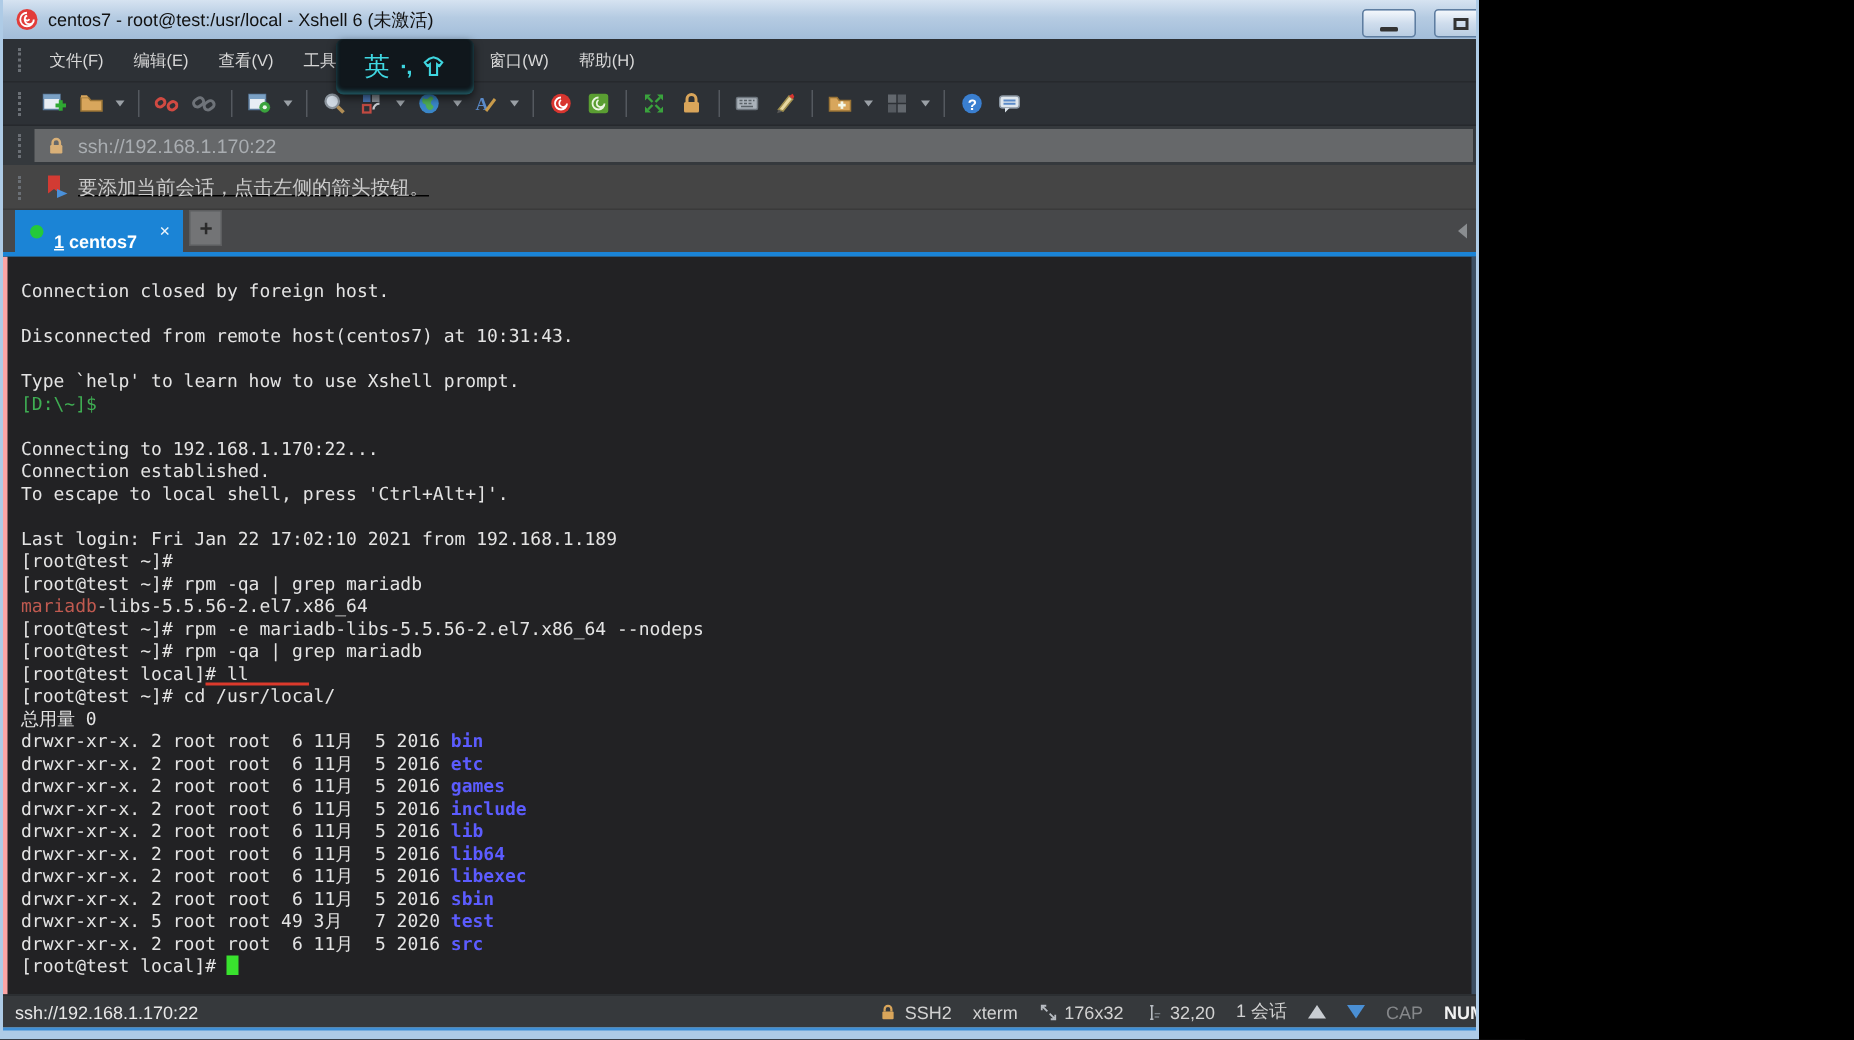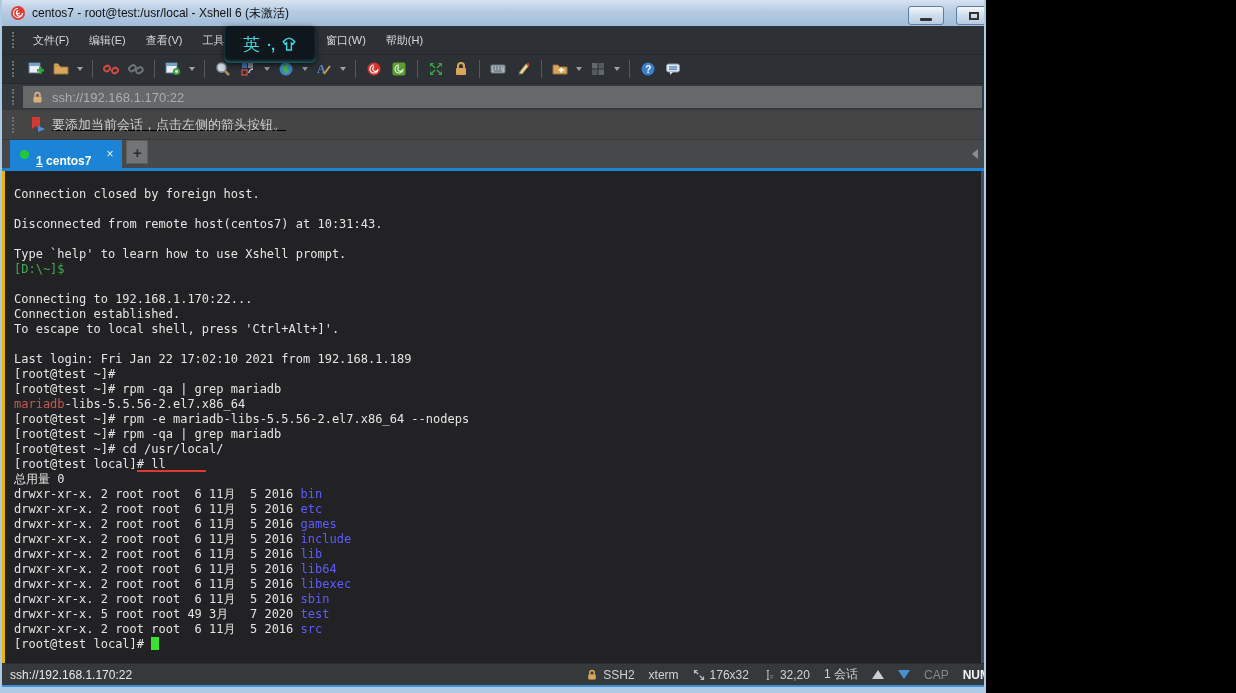--- a/index.html
+++ b/index.html
@@ -55,27 +55,27 @@
   .tab-dot { width:9px; height:9px; border-radius:50%; background:#24c93a; }
   .tab-label { color:#fff; font-size:12px; font-weight:bold;margin-top:14px; }
   .tab-label u { text-decoration:underline; }
   .tab-close { color:#eaf4fb; font-size:12px; padding-left:8px; }
   .tab-new { width:22px; height:24px; background:#737476; color:#2b2b2b; font-size:15px; font-weight:bold; text-align:center;
              line-height:23px; margin-left:4px; border:1px solid #5d5e60; }
   .tab-scroll { position:absolute; right:6px; top:9px; width:0; height:0; border-top:5px solid transparent;
                 border-bottom:5px solid transparent; border-right:6px solid #8a8d90; }
 
   
-  .terminal { flex:1 1 auto; background:#222224; border-left:3px solid #eab308; border-right:3px solid #3c4f63;
+  .terminal { flex:1 1 auto; background:#222224; border-left:3px solid #fca5a5; border-right:3px solid #3c4f63;
               padding:16px 0 0 9px; overflow:hidden; }
   .term-line { font-family:"DejaVu Sans Mono", monospace; font-size:12px; line-height:15px; min-height:15px;
                white-space:pre; color:#e4e4e4; }
   .t-green { color:#3fae53; }
   .t-red { color:#c05a50; }
-  .t-blue { color:#5c5cff; font-weight:normal; }
+  .t-blue { color:#5c5cff; font-weight:bold; }
   .t-ul { position:relative; }
   .t-ul::after { content:""; position:absolute; left:-14px; right:-40px; bottom:-1px; height:2px; background:#dc3a2c; }
   .t-cursor { display:inline-block; width:8px; height:13px; background:#39e22e; vertical-align:-2px; }
 
   
   .statusbar { height:22px; background:#36393c; display:flex; align-items:center; padding:0 6px 0 8px;
                overflow:hidden; flex:0 0 auto; border-top:1px solid #2b2e31; }
   .status-url { color:#e8e8e8; font-size:12px; flex:0 0 auto; }
   .status-right { margin-left:auto; display:flex; align-items:center; gap:14px; }
   .status-item { display:flex; align-items:center; gap:5px; color:#d2d2d2; font-size:12px; white-space:nowrap; }
@@ -317,22 +317,22 @@
       <div class="term-line"><span class="t-fg">Connecting to 192.168.1.170:22...</span></div>
       <div class="term-line"><span class="t-fg">Connection established.</span></div>
       <div class="term-line"><span class="t-fg">To escape to local shell, press 'Ctrl+Alt+]'.</span></div>
       <div class="term-line"><span class="t-fg"></span></div>
       <div class="term-line"><span class="t-fg">Last login: Fri Jan 22 17:02:10 2021 from 192.168.1.189</span></div>
       <div class="term-line"><span class="t-fg">[root@test ~]# </span></div>
       <div class="term-line"><span class="t-fg">[root@test ~]# rpm -qa | grep mariadb</span></div>
       <div class="term-line"><span class="t-red">mariadb</span><span class="t-fg">-libs-5.5.56-2.el7.x86_64</span></div>
       <div class="term-line"><span class="t-fg">[root@test ~]# rpm -e mariadb-libs-5.5.56-2.el7.x86_64 --nodeps</span></div>
       <div class="term-line"><span class="t-fg">[root@test ~]# rpm -qa | grep mariadb</span></div>
+      <div class="term-line"><span class="t-fg">[root@test local]# </span><span class="t-ul">ll</span></div>
       <div class="term-line"><span class="t-fg">[root@test ~]# cd /usr/local/</span></div>
-      <div class="term-line"><span class="t-fg">[root@test local]# </span><span class="t-ul">ll</span></div>
       <div class="term-line"><span class="t-fg">总用量 0</span></div>
       <div class="term-line"><span class="t-fg">drwxr-xr-x. 2 root root  6 11月  5 2016 </span><span class="t-blue">bin</span></div>
       <div class="term-line"><span class="t-fg">drwxr-xr-x. 2 root root  6 11月  5 2016 </span><span class="t-blue">etc</span></div>
       <div class="term-line"><span class="t-fg">drwxr-xr-x. 2 root root  6 11月  5 2016 </span><span class="t-blue">games</span></div>
       <div class="term-line"><span class="t-fg">drwxr-xr-x. 2 root root  6 11月  5 2016 </span><span class="t-blue">include</span></div>
       <div class="term-line"><span class="t-fg">drwxr-xr-x. 2 root root  6 11月  5 2016 </span><span class="t-blue">lib</span></div>
       <div class="term-line"><span class="t-fg">drwxr-xr-x. 2 root root  6 11月  5 2016 </span><span class="t-blue">lib64</span></div>
       <div class="term-line"><span class="t-fg">drwxr-xr-x. 2 root root  6 11月  5 2016 </span><span class="t-blue">libexec</span></div>
       <div class="term-line"><span class="t-fg">drwxr-xr-x. 2 root root  6 11月  5 2016 </span><span class="t-blue">sbin</span></div>
       <div class="term-line"><span class="t-fg">drwxr-xr-x. 5 root root 49 3月   7 2020 </span><span class="t-blue">test</span></div>

